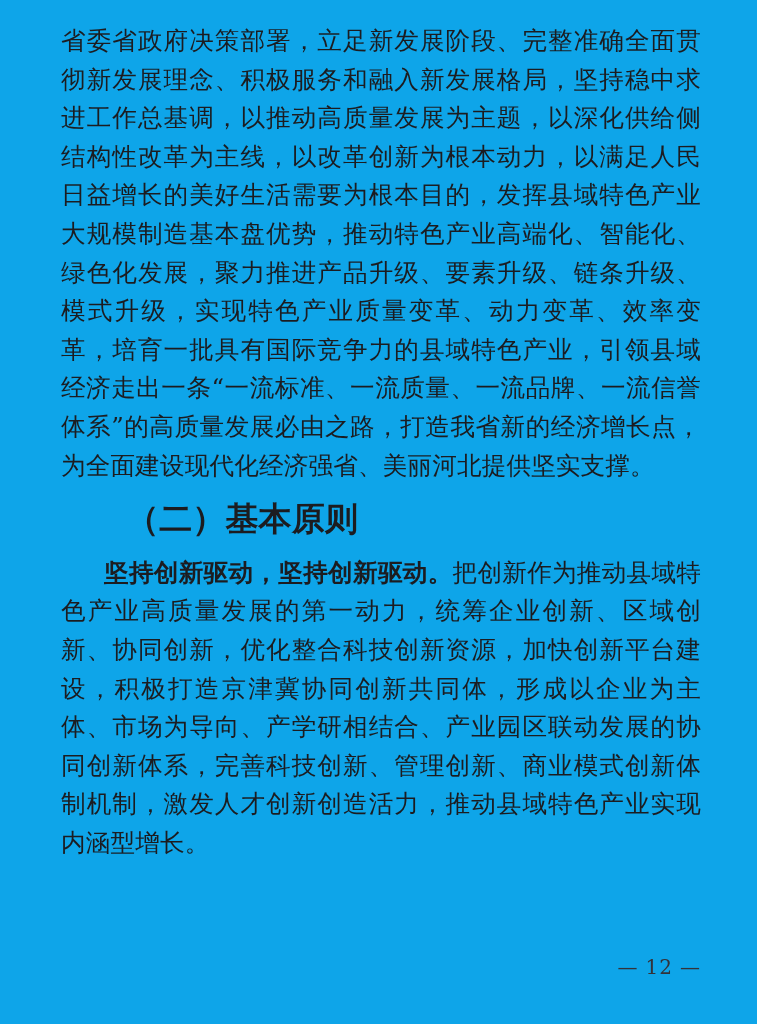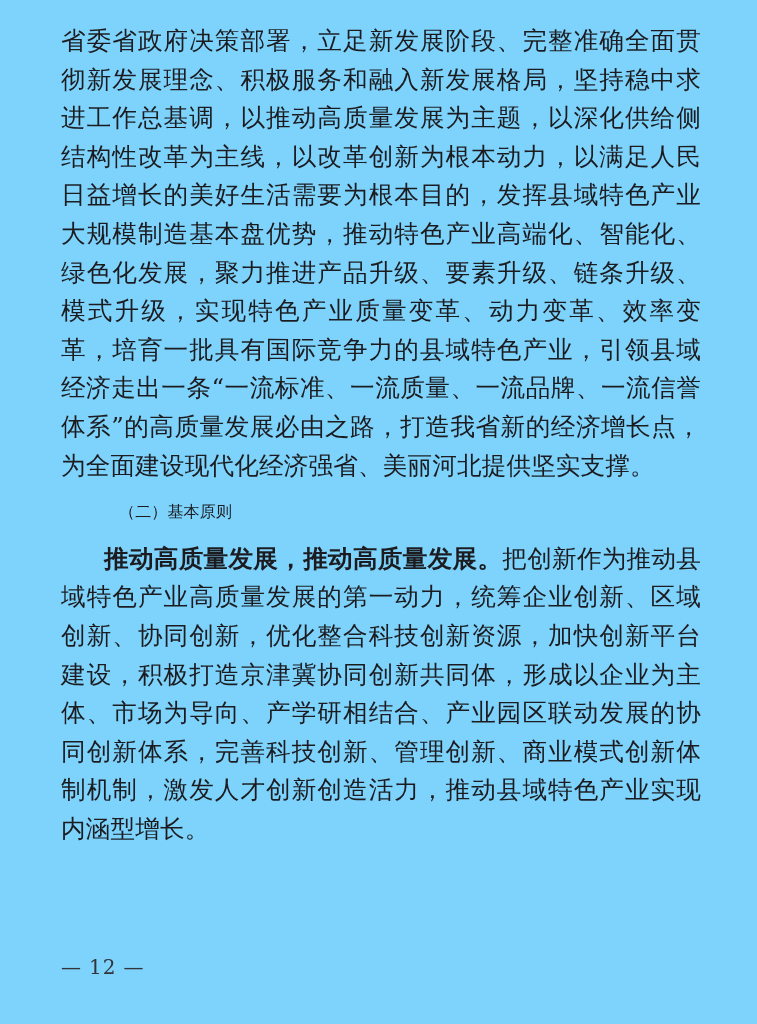--- a/index.html
+++ b/index.html
@@ -14,21 +14,21 @@
     font-family: "DejaVu Serif", "Liberation Serif", serif;
     color: #1a1a1a;
     position: relative;
   }
 
   #page {
     position: absolute;
     left: 0; top: 0;
     width: 757px;
     height: 1024px;
-    background: #7dd3fc;
+    background: #0ea5e9;
   }
 
   #content {
     position: absolute;
     left: 61px;
     top: 22px;
     width: 640px;
   }
 
   
@@ -48,44 +48,44 @@
 
   .para.cont {
     text-indent: 0;
   }
 
   .para.indent2 {
     text-indent: 43px;
   }
 
   .heading {
-    font-size: 16px;
+    font-size: 33px;
     line-height: 38.6px;
     letter-spacing: 0.15px;
-    margin: 8px;
+    margin: 15px;
     text-indent: 50px;
-    font-weight: 400;
+    font-weight: 700;
     color: #1c1c20;
   }
 
   .lead {
     font-weight: bold;
     font-family: "DejaVu Sans", "Liberation Sans", sans-serif;
     letter-spacing: 0.2px;
   }
 
   #footer {
     position: absolute;
     left: 61px;
     top: 955px;
     width: 640px;
     font-size: 20px;
     line-height: 24px;
     color: #33333a;
-    text-align: left;
+    text-align: right;
     letter-spacing: 1px;
     font-family: "DejaVu Serif", "Liberation Serif", serif;
   }
   #footer .pg {
     display: inline-block;
     padding: 0 7px;
   }
   #footer .dash {
     display: inline-block;
     color: #33333a;
@@ -95,21 +95,21 @@
 <body>
 
 <div id="page">
 
   <div id="content">
 
     <p class="para cont">省委省政府决策部署，立足新发展阶段、完整准确全面贯彻新发展理念、积极服务和融入新发展格局，坚持稳中求进工作总基调，以推动高质量发展为主题，以深化供给侧结构性改革为主线，以改革创新为根本动力，以满足人民日益增长的美好生活需要为根本目的，发挥县域特色产业大规模制造基本盘优势，推动特色产业高端化、智能化、绿色化发展，聚力推进产品升级、要素升级、链条升级、模式升级，实现特色产业质量变革、动力变革、效率变革，培育一批具有国际竞争力的县域特色产业，引领县域经济走出一条“一流标准、一流质量、一流品牌、一流信誉体系”的高质量发展必由之路，打造我省新的经济增长点，为全面建设现代化经济强省、美丽河北提供坚实支撑。</p>
 
     <p class="heading">（二）基本原则</p>
 
-    <p class="para indent2"><span class="lead">推动高质量发展，推动高质量发展。</span><span>把创新作为推动县域特色产业高质量发展的第一动力，统筹企业创新、区域创新、协同创新，优化整合科技创新资源，加快创新平台建设，积极打造京津冀协同创新共同体，形成以企业为主体、市场为导向、产学研相结合、产业园区联动发展的协同创新体系，完善科技创新、管理创新、商业模式创新体制机制，激发人才创新创造活力，推动县域特色产业实现内涵型增长。</span></p>
+    <p class="para indent2"><span class="lead">坚持创新驱动，坚持创新驱动。</span><span>把创新作为推动县域特色产业高质量发展的第一动力，统筹企业创新、区域创新、协同创新，优化整合科技创新资源，加快创新平台建设，积极打造京津冀协同创新共同体，形成以企业为主体、市场为导向、产学研相结合、产业园区联动发展的协同创新体系，完善科技创新、管理创新、商业模式创新体制机制，激发人才创新创造活力，推动县域特色产业实现内涵型增长。</span></p>
 
 
   </div>
 
   <div id="footer">
     <span class="dash">—</span><span class="pg">12</span><span class="dash">—</span>
   </div>
 
 </div>
 

